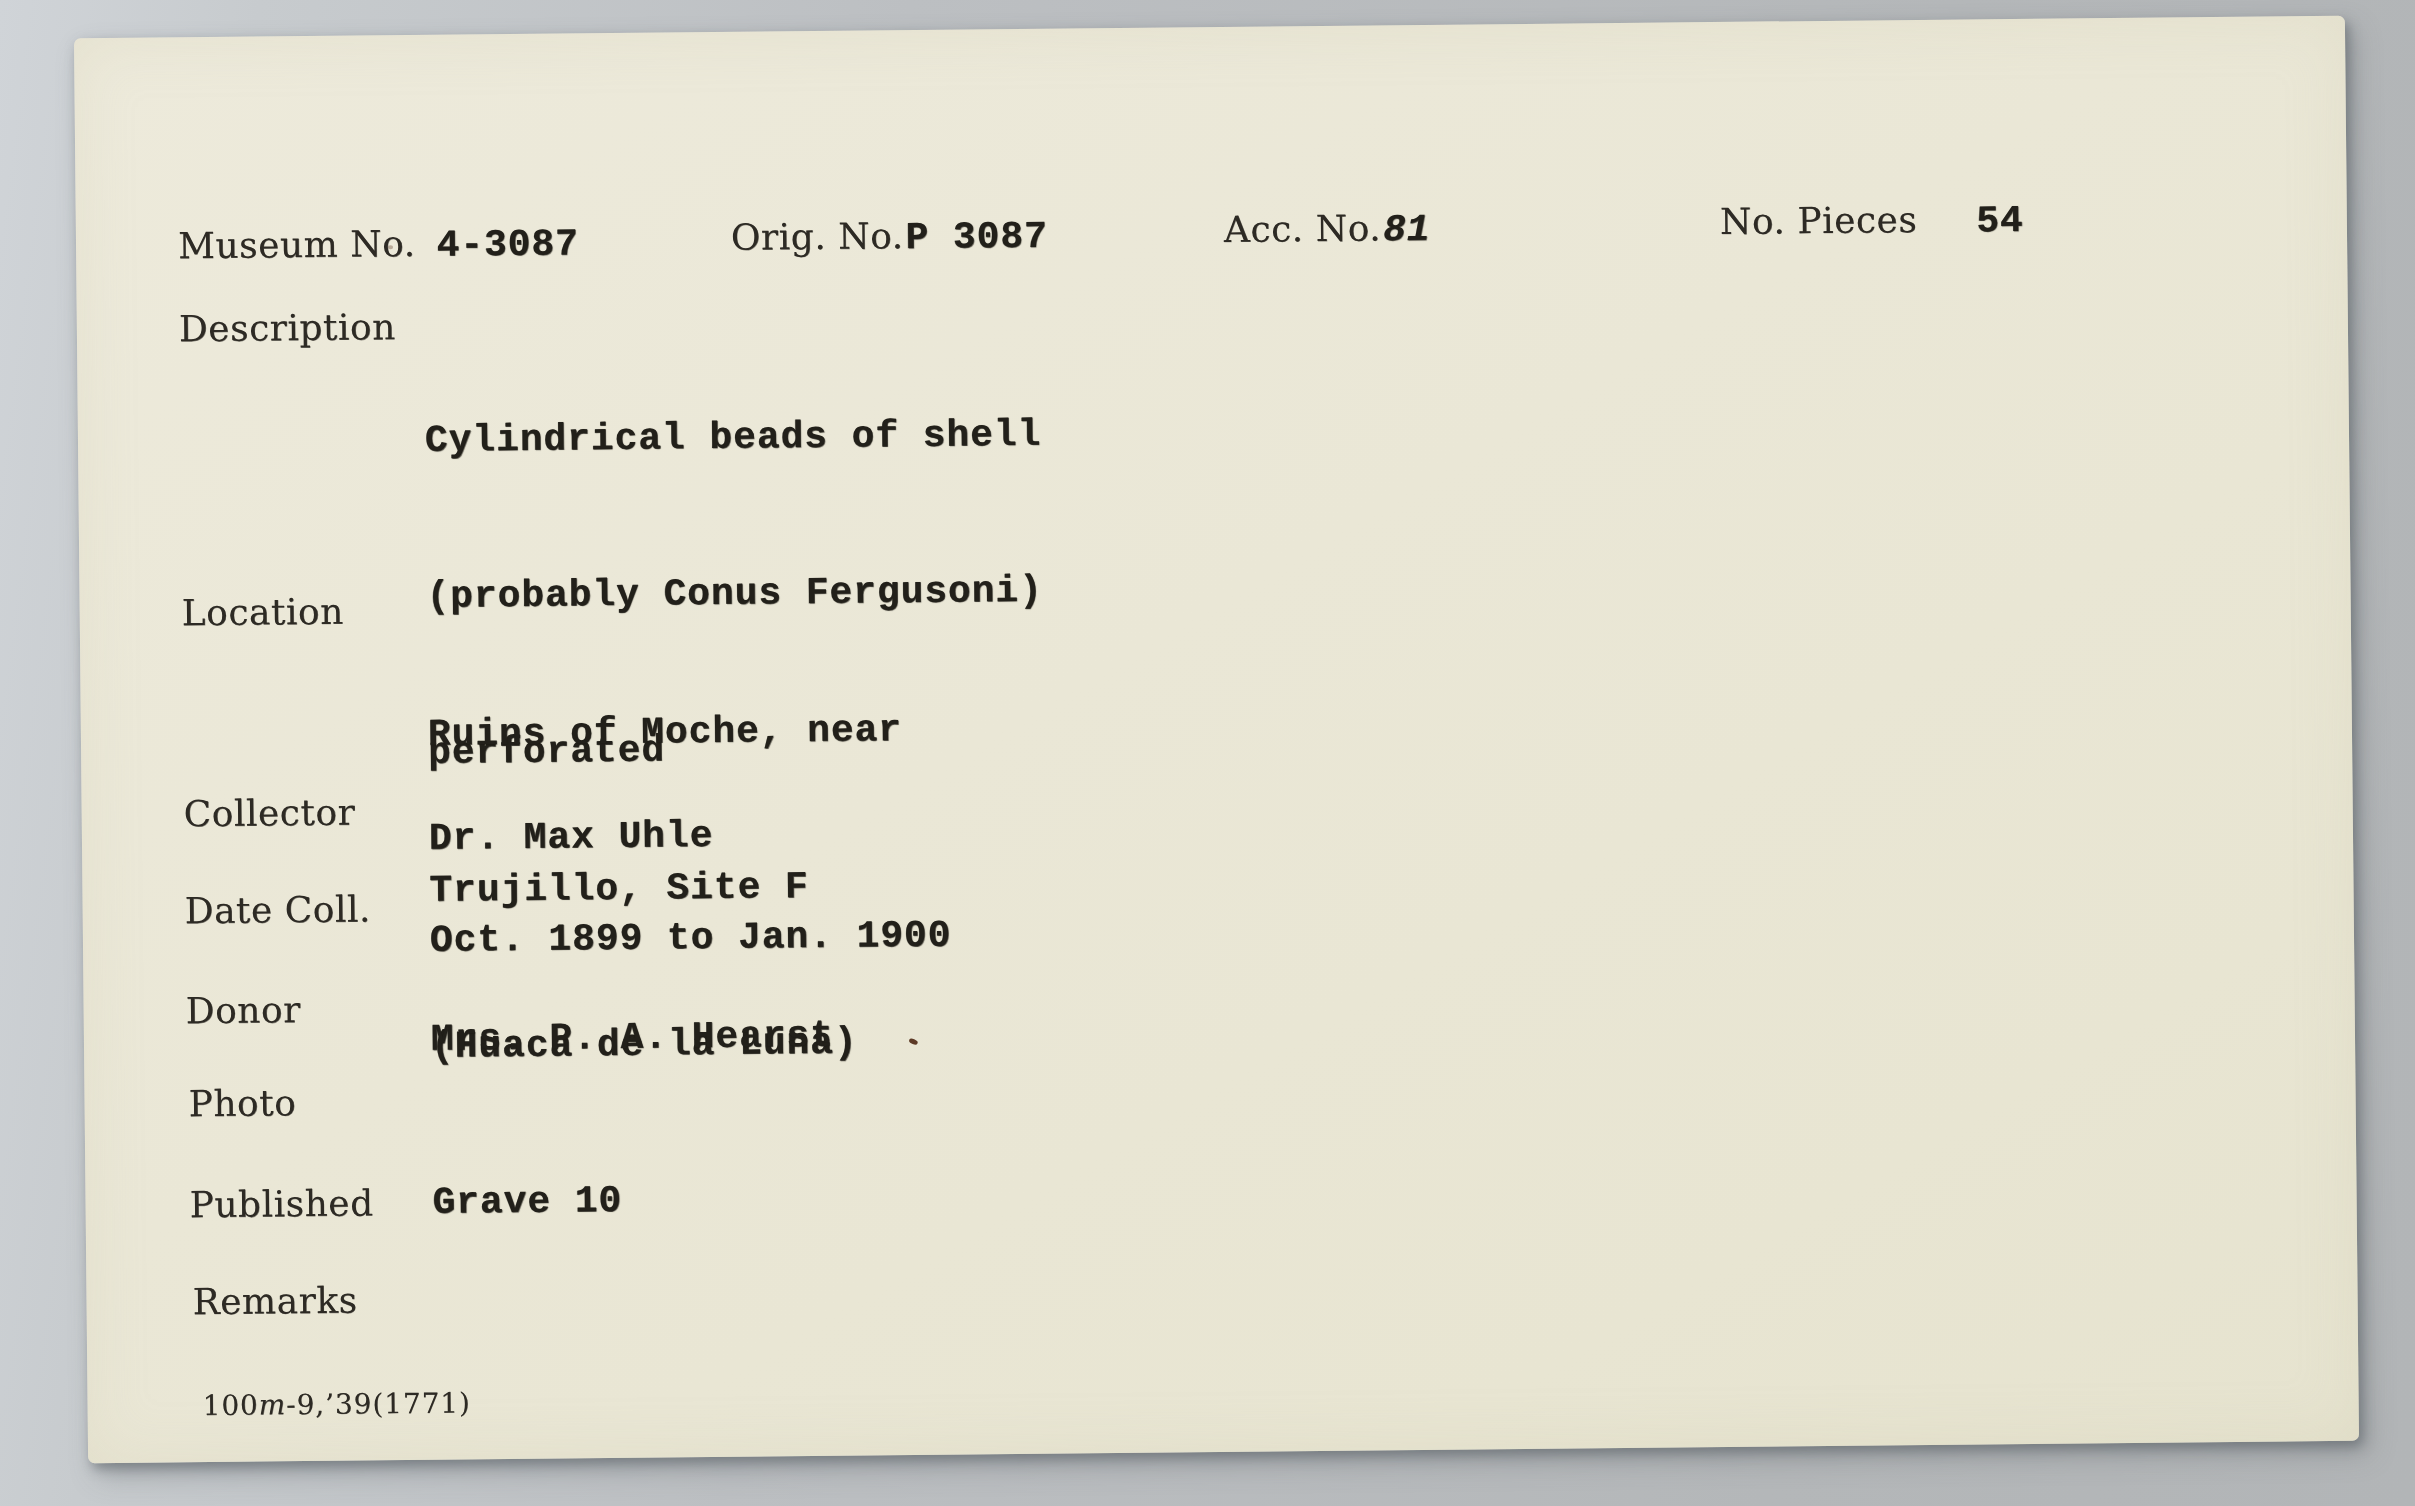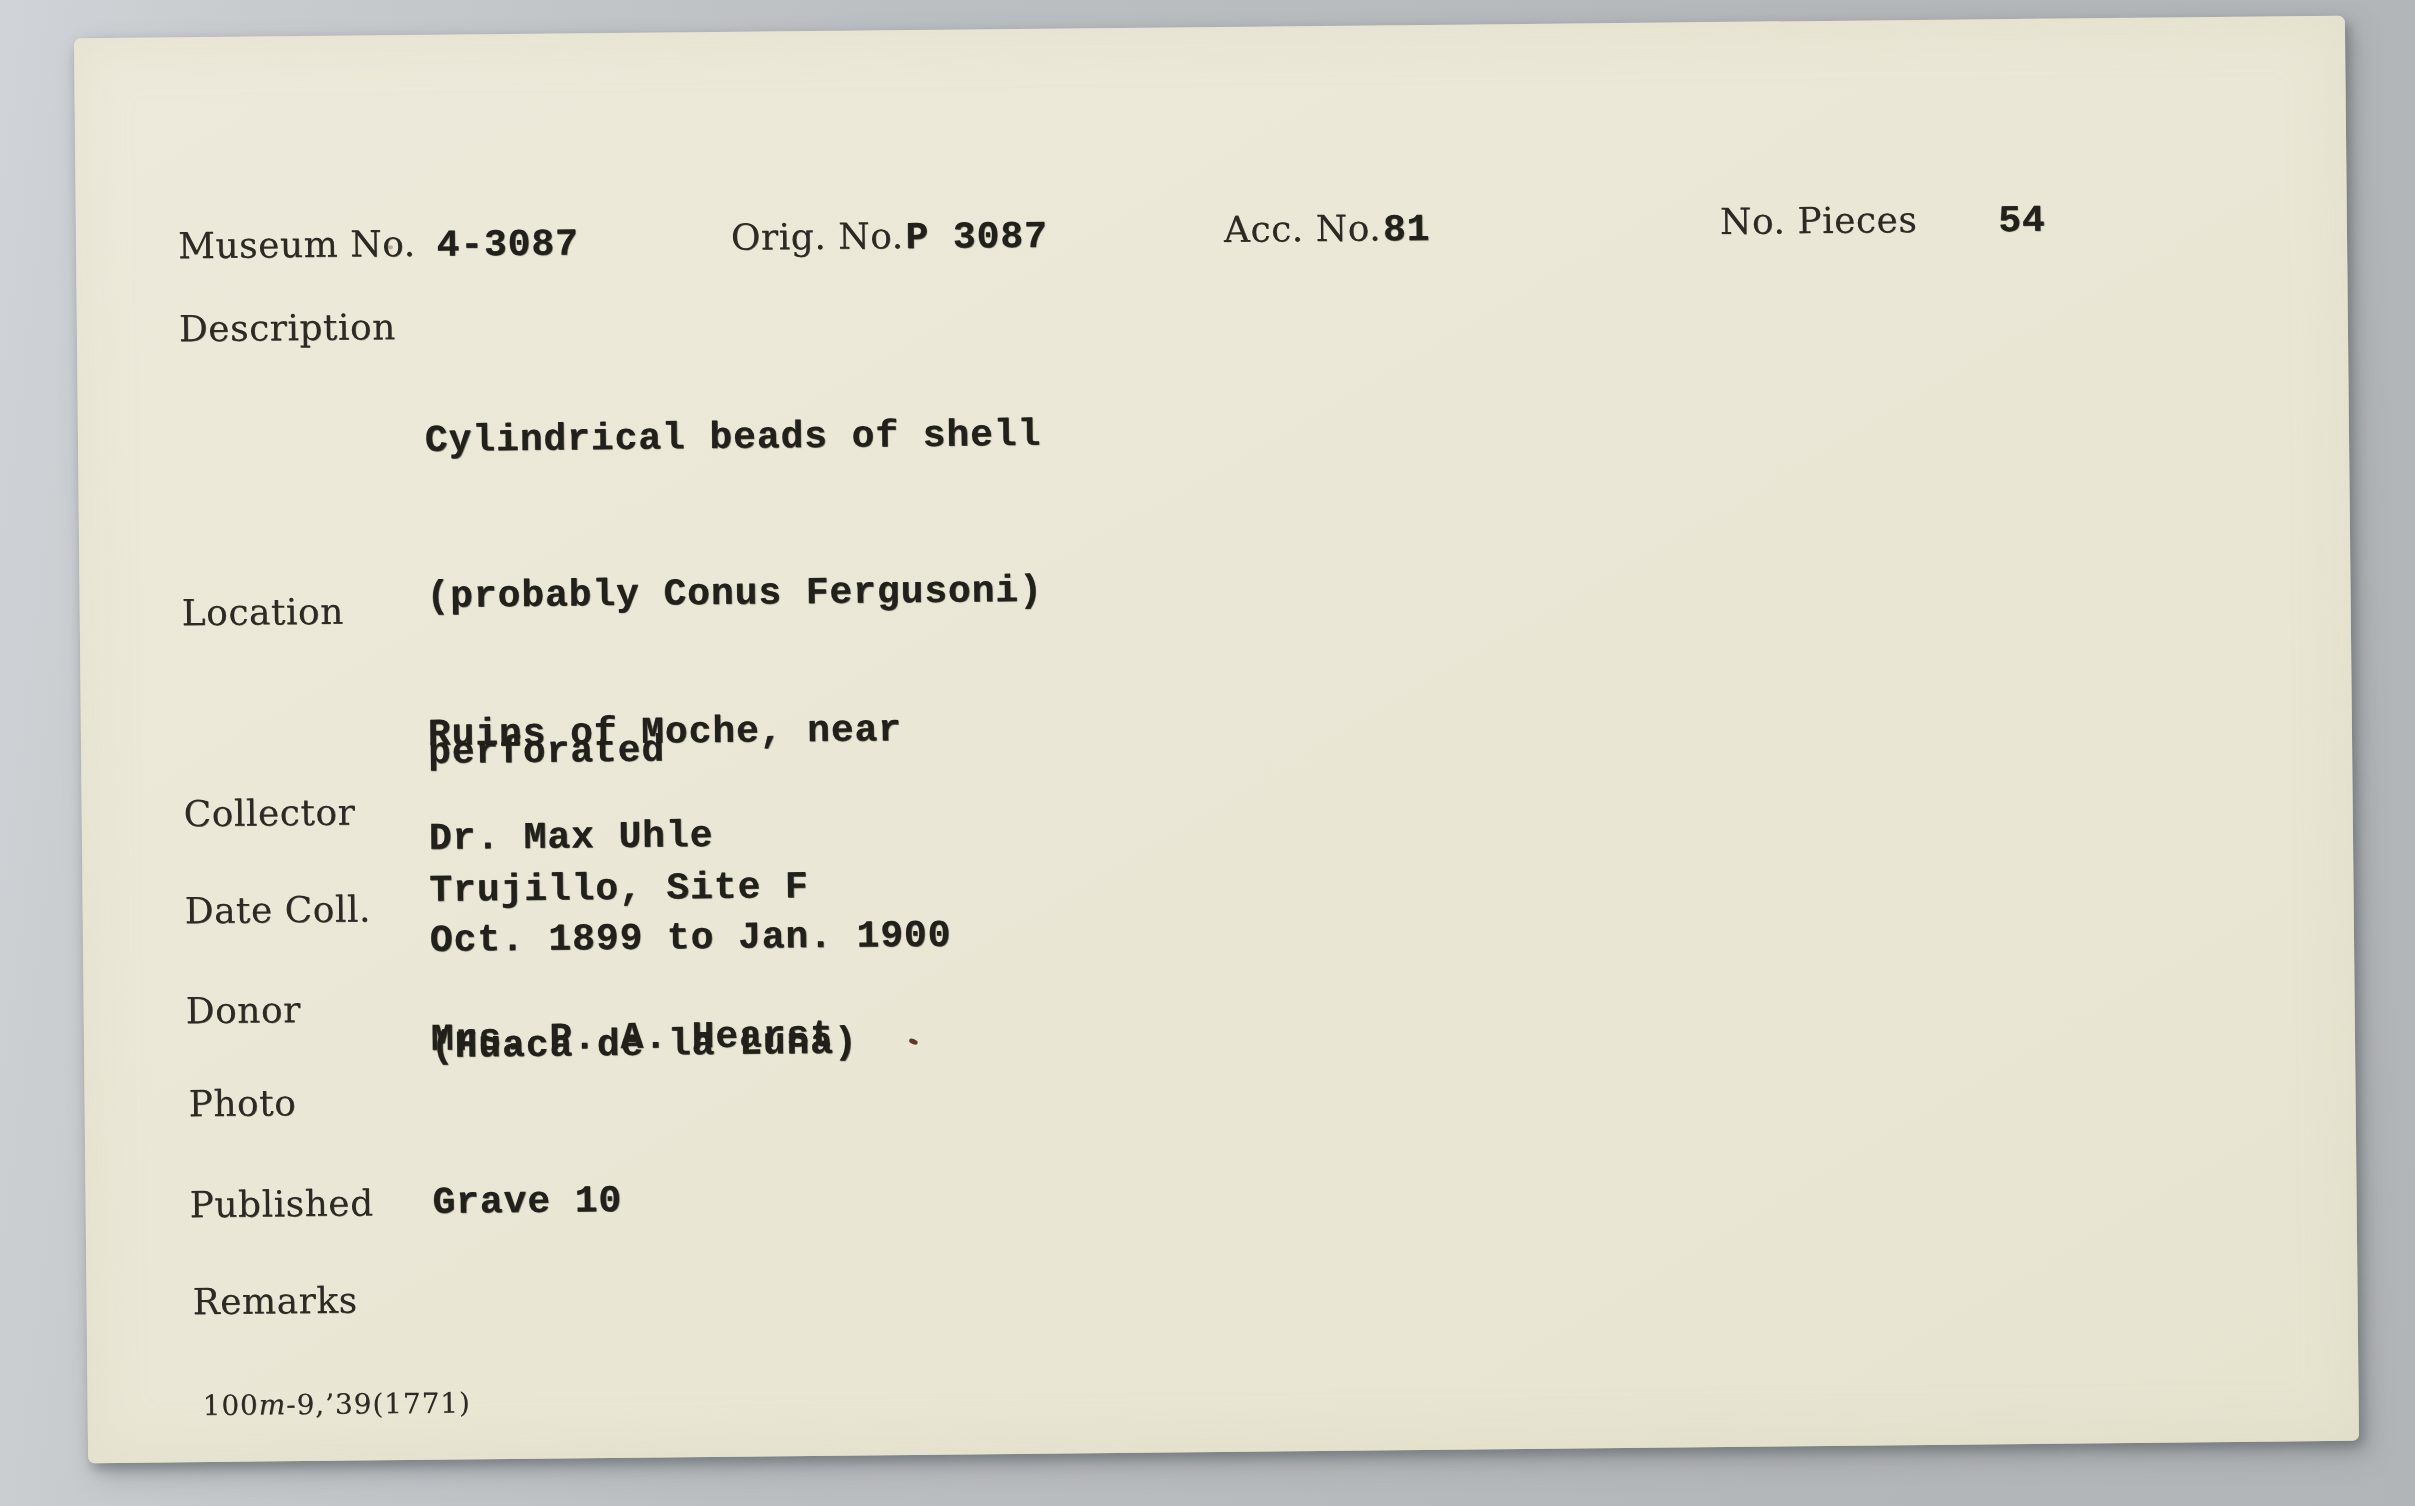--- a/index.html
+++ b/index.html
@@ -90,26 +90,26 @@
     <span class="typed" style="margin-left:21px;">4-3087</span>
   </div>
 
   <div class="pair" style="left:655px; top:182px;">
     <span class="plabel">Orig. No.</span>
     <span class="typed" style="margin-left:1.9px;">P 3087</span>
   </div>
 
   <div class="pair" style="left:1148px; top:179px;">
     <span class="plabel">Acc. No.</span>
-    <span class="typed" style="margin-left:1.9px;">81</span>
+    <span class="typed" style="margin-left:1.9px;font-style:italic;">81</span>
   </div>
 
   <div class="pair" style="left:1644px; top:176px;">
     <span class="plabel">No. Pieces</span>
-    <span class="typed" style="margin-left:81px;">54</span>
+    <span class="typed" style="margin-left:59px;">54</span>
   </div>
 
   <span class="plabel" style="left:102px; top:274px;">Description</span>
   <div class="typed" style="left:347px; top:276px;">
     <div>Cylindrical beads of shell</div>
     <div>(probably Conus Fergusoni)</div>
     <div>perforated</div>
   </div>
 
   <span class="plabel" style="left:102px; top:558px;">Location</span>

